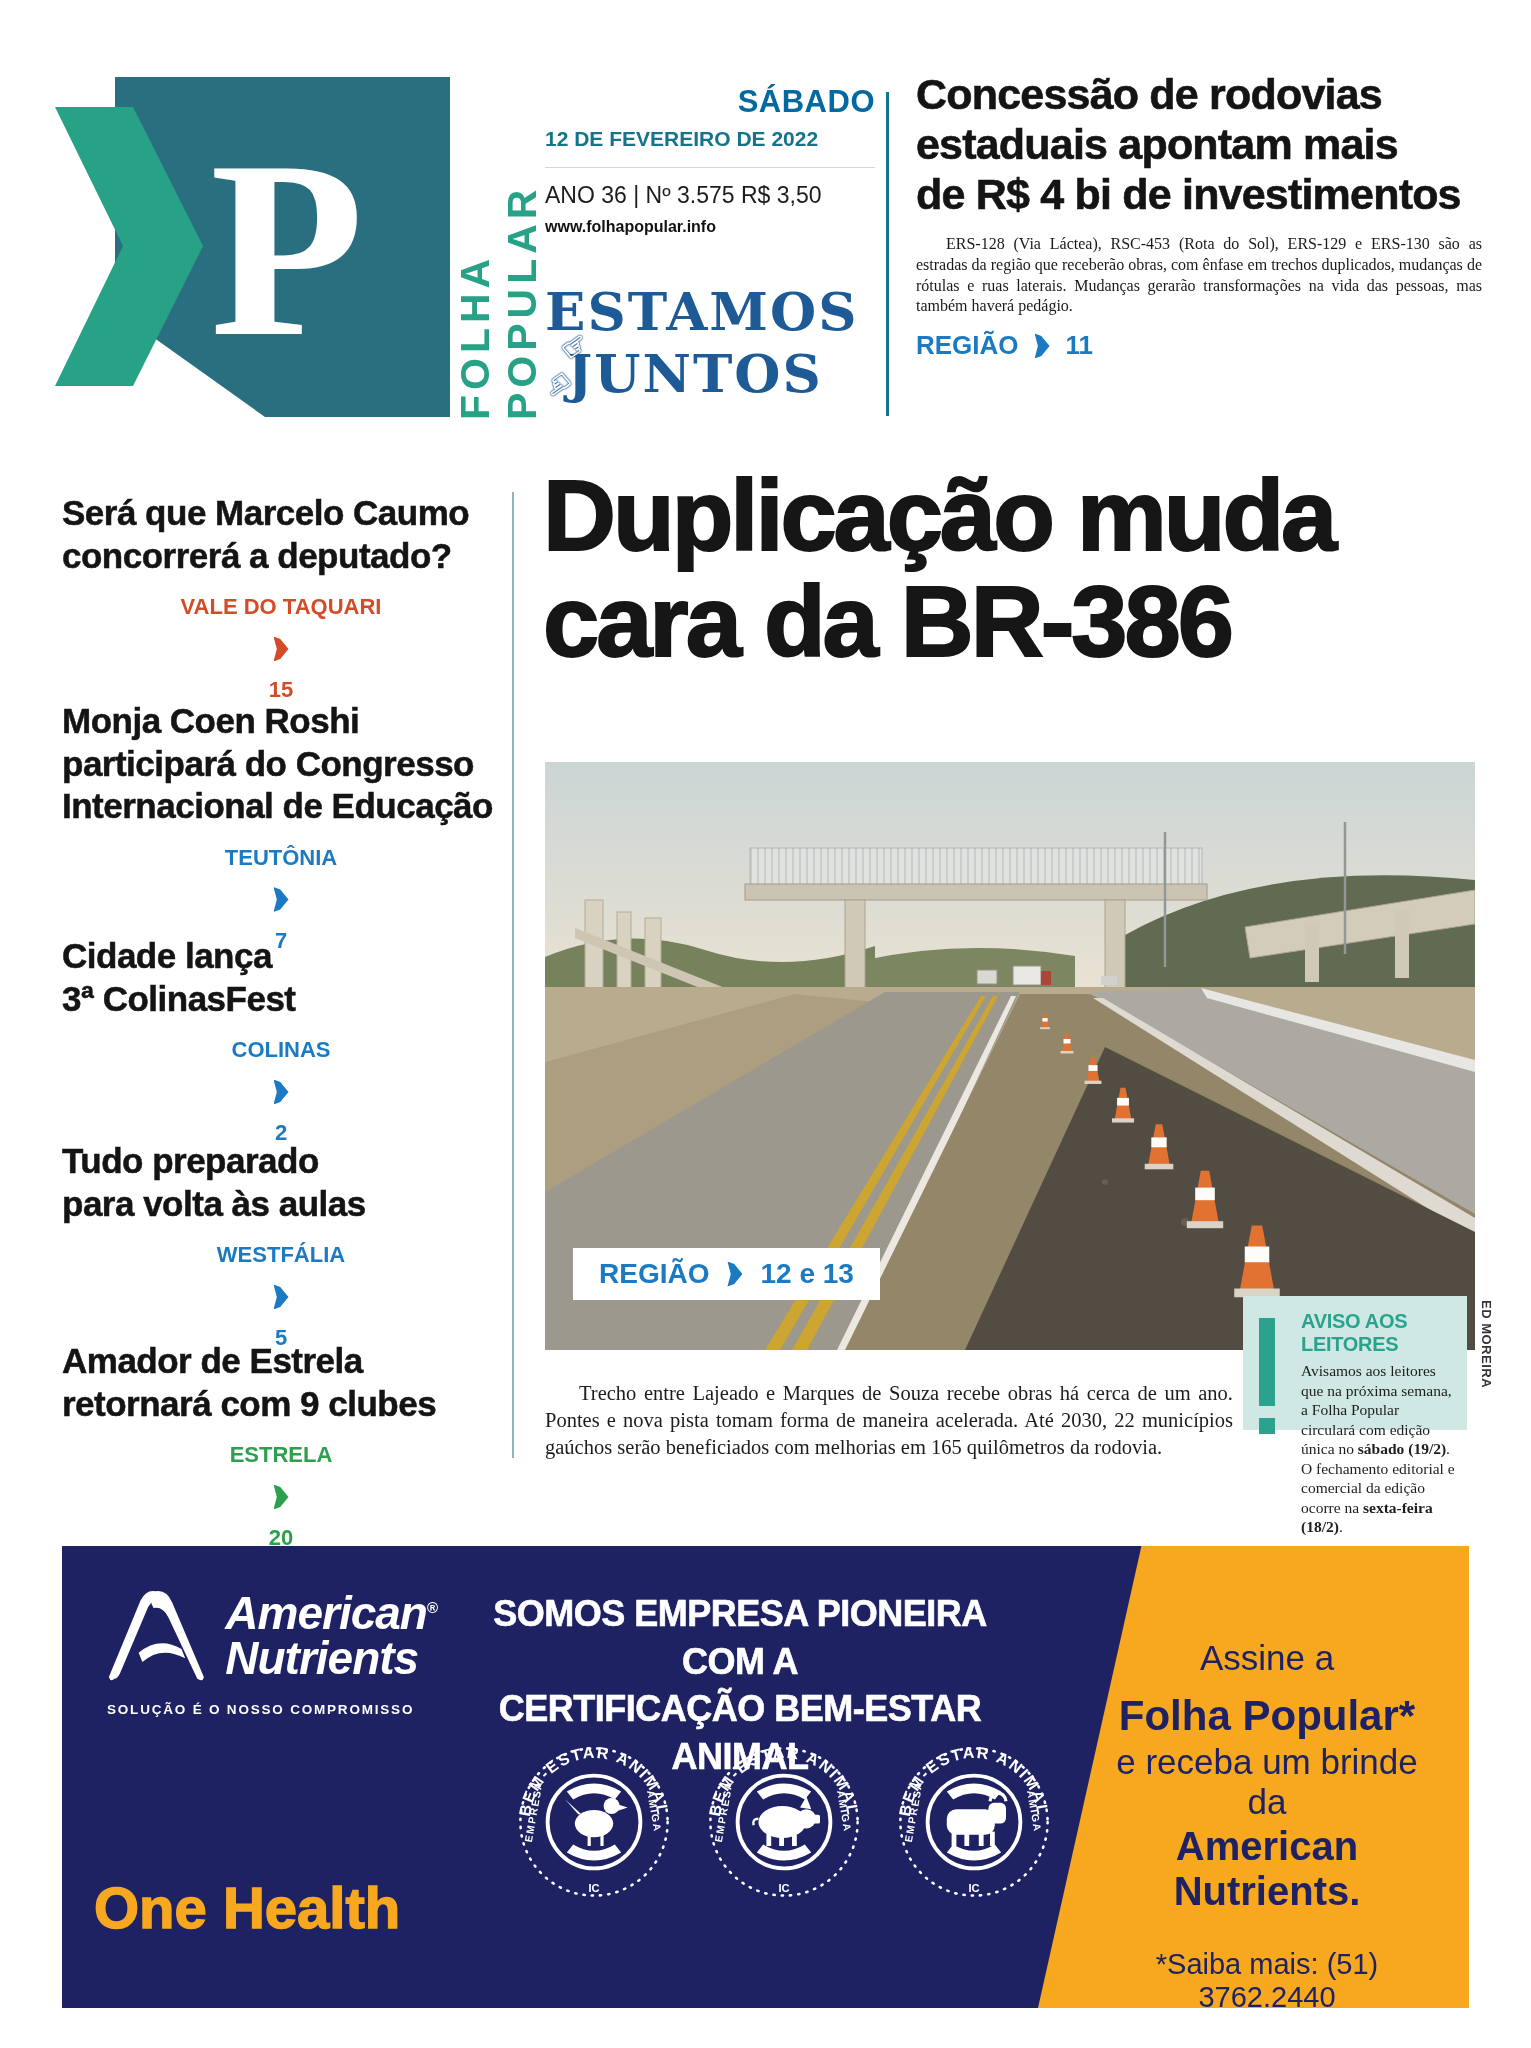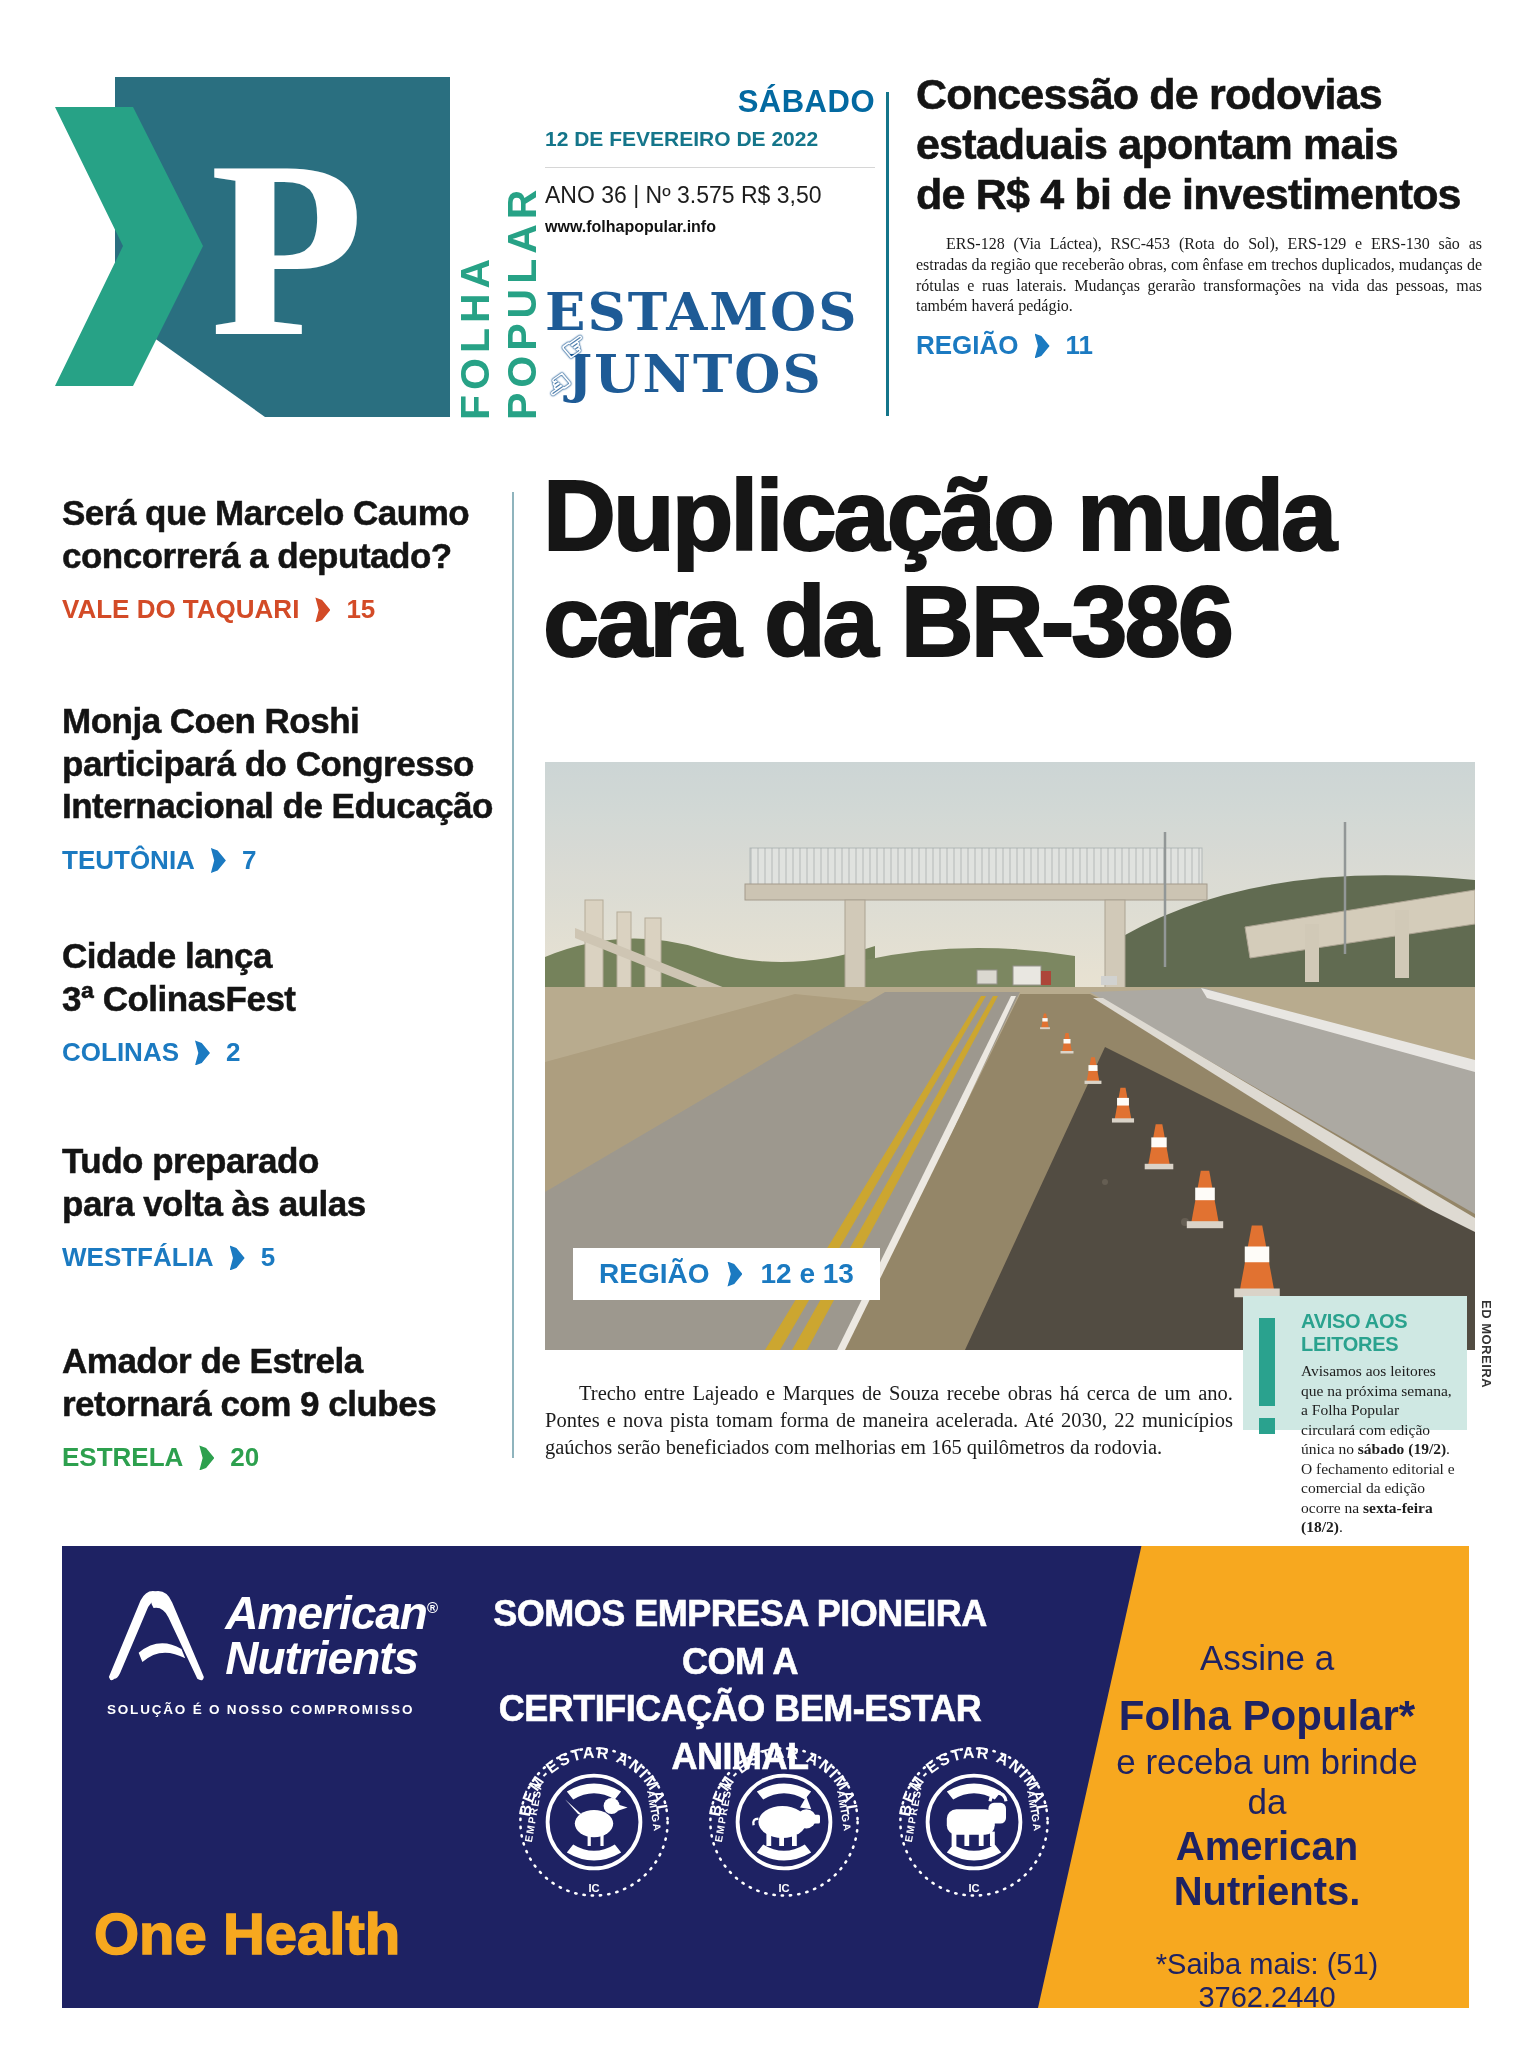--- a/index.html
+++ b/index.html
@@ -37,21 +37,21 @@
   .kicker-row { display:flex; align-items:center; gap:16px; font-weight:bold; }
   .ts-kicker { margin-top:13px; font-size:26px; color:#1b7ac1; }
   .arrow { display:inline-block; width:15px; height:25px; background:currentColor;
     clip-path:polygon(0 0,45% 10%,100% 50%,45% 90%,0 100%,22% 50%); }
 
   
   .sidebar { position:absolute; left:62px; top:492px; width:438px; }
   .sb-item { position:absolute; left:0; width:438px; }
   .sb-title { font-weight:bold; font-size:35px; line-height:1.22; letter-spacing:-.5px;
     color:#141414; white-space:pre-line; -webkit-text-stroke:.5px #141414; }
-  .sb-kicker { margin-top:17px; font-size:26px; }
+  .sb-kicker { margin-top:17px; font-size:22px;flex-direction:column; }
   .k-red { color:#d34b27; } .k-blue { color:#1b7ac1; } .k-green { color:#2da04e; }
   .sb-0 { top:0; } .sb-1 { top:208px; } .sb-2 { top:443px; } .sb-3 { top:648px; } .sb-4 { top:848px; }
   .main-divider { position:absolute; left:512px; top:492px; width:2px; height:966px; background:#8fb4bd; }
 
   
   .headline { position:absolute; left:543px; top:462px; width:945px;
     font-weight:bold; font-size:101px; line-height:1.05; letter-spacing:-3px;
     color:#161616; -webkit-text-stroke:2px #161616; }
   .photo { position:absolute; left:545px; top:762px; width:930px; height:588px; overflow:hidden; }
   .photo-badge { position:absolute; left:28px; bottom:50px; background:#fff;
@@ -77,21 +77,21 @@
     background:#1e2263; overflow:hidden;padding-left:25px; }
   .ad-orange { position:absolute; right:0; top:0; height:100%; width:431px;
     background:#f7a81f; clip-path:polygon(24% 0,100% 0,100% 100%,0 100%); }
   .ad-logo { position:absolute; left:45px; top:38px; width:330px; }
   .ad-logo-row { display:flex; align-items:center; gap:14px; }
   .ad-brand { color:#fff; font-style:italic; font-weight:bold; font-size:46px; line-height:.98;
     letter-spacing:-1px; }
   .ad-reg { font-size:15px; vertical-align:super; font-style:normal; }
   .ad-tagline { margin-top:14px; color:#fff; font-weight:bold;
     font-size:13.5px; letter-spacing:1.8px; }
-  .one-health { position:absolute; left:32px; top:354px; color:#f7a81f;
+  .one-health { position:absolute; left:32px; top:328px; color:#f7a81f;
     font-weight:bold; font-size:58px; -webkit-text-stroke:1.5px #f7a81f; }
   .ad-heading { position:absolute; left:398px; top:44px; width:560px; text-align:center;
     color:#fff; font-weight:bold; font-size:36px; line-height:1.32; letter-spacing:-.5px;
     white-space:pre-line; -webkit-text-stroke:.6px #fff; }
   .seals { position:absolute; left:452px; top:196px; width:540px;
     display:flex; justify-content:space-between; }
   .seal { width:160px; height:160px; }
   .ad-sub { position:absolute; right:34px; top:92px; width:336px; text-align:center; color:#1e2263; }
   .sub-1 { font-size:35px; }
   .sub-2 { font-size:42px; font-weight:bold; margin-top:14px; }

